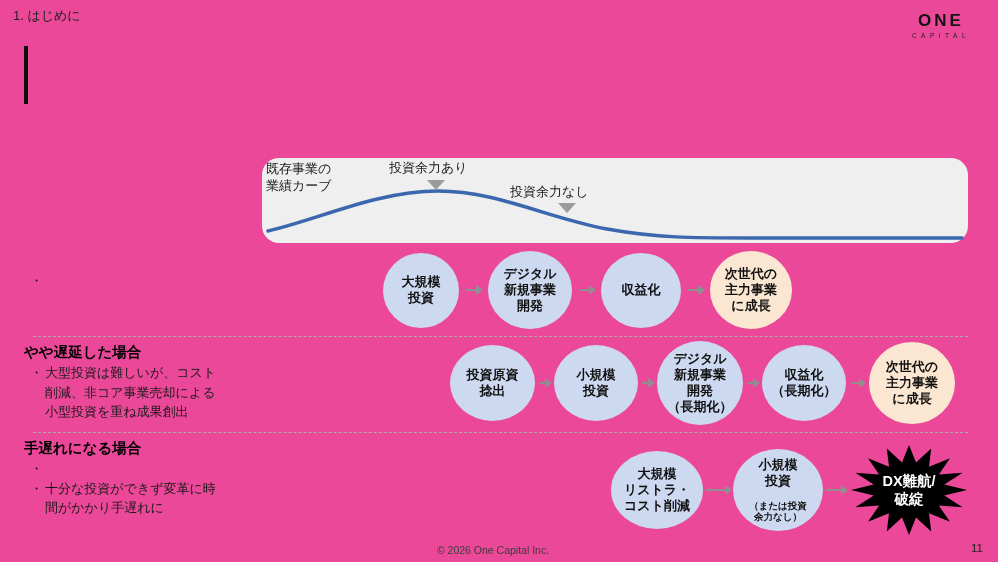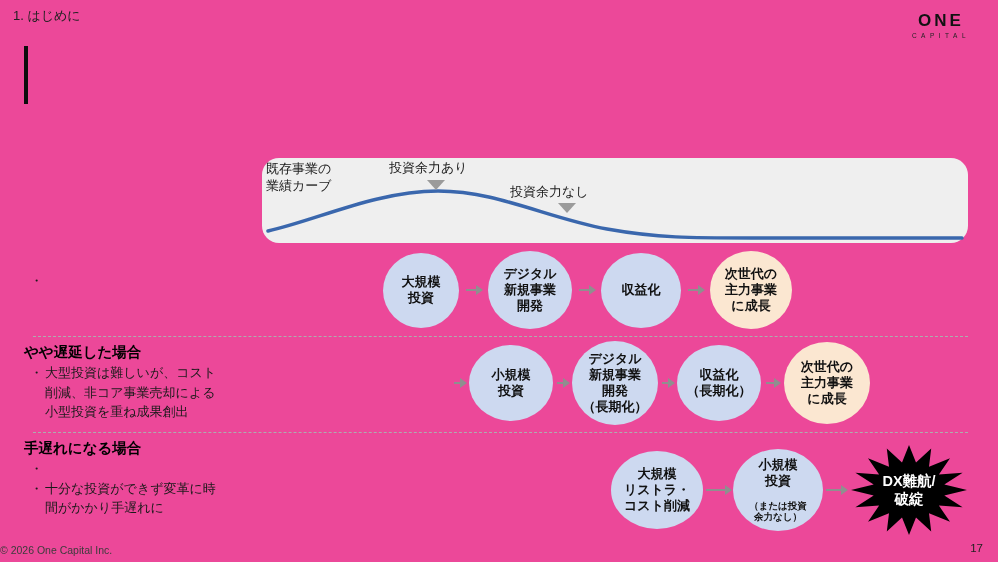--- a/index.html
+++ b/index.html
@@ -40,21 +40,21 @@
   .step.orange{background:#fbe7d1;}
   .step-sublabel{font-size:9.5px;font-weight:600;line-height:1.15;margin-top:12px;}
   .flow-arrow{flex:none;height:2px;background:#8f8f8f;position:relative;}
   .flow-arrow::after{content:"";position:absolute;right:-2px;top:-4px;width:0;height:0;
         border-left:7px solid #8f8f8f;border-top:5px solid transparent;border-bottom:5px solid transparent;}
   .burst{position:relative;flex:none;width:120px;height:94px;text-decoration:underline;}
   .burst-label{position:absolute;inset:0;display:flex;align-items:center;justify-content:center;
         color:#fff;font-weight:bold;font-size:14.5px;line-height:1.25;text-align:center;}
 
   
-  .footer{position:absolute;left:0;right:12px;bottom:6px;text-align:left;font-size:10.5px;color:#3c3c3c;}
+  .footer{position:absolute;left:0;right:12px;bottom:6px;text-align:center;font-size:10.5px;color:#3c3c3c;}
   .page-number{position:absolute;right:15px;bottom:8px;font-size:11.5px;color:#222;}
 </style>
 </head>
 <body>
 
 <div class="slide">
 
   <div class="section-label">1. はじめに</div>
 
   <div class="logo">
@@ -100,20 +100,22 @@
   <div class="dashed-sep" style="top:336px;"></div>
 
   <div class="scn-head" style="top:343px;">やや遅延した場合</div>
   <div class="scn-bullets" style="top:363px;">
     <div class="bullet">
       <span class="marker">・</span>
       <span class="btext">大型投資は難しいが、コスト削減、非コア事業売却による小型投資を重ね成果創出</span>
     </div>
   </div>
   <div class="flow" style="left:450px;top:341px;height:84px;">
+    <div class="step blue prewrap" style="width:85px;height:76px;">投資原資
+捻出</div>
     <div class="flow-arrow" style="width:11px;margin:0 4px;"></div>
     <div class="step blue prewrap" style="width:84px;height:76px;">小規模
 投資</div>
     <div class="flow-arrow" style="width:11px;margin:0 4px;"></div>
     <div class="step blue prewrap" style="width:86px;height:84px;">デジタル
 新規事業
 開発
 （長期化）</div>
     <div class="flow-arrow" style="width:11px;margin:0 4px;"></div>
     <div class="step blue prewrap" style="width:84px;height:76px;">収益化
@@ -150,15 +152,15 @@
     <div class="burst">
       <svg width="120" height="94" viewBox="0 0 120 94">
         <polygon fill="#000000" points="118,47 95.3,52.5 113.6,64.2 89.9,62.6 101,78.8 80,70.3 82.2,88.6 67,74.5 60,92 53,74.5 37.8,88.6 40,70.3 19,78.8 30.1,62.6 6.4,64.2 24.7,52.5 2,47 24.7,41.5 6.4,29.8 30.1,31.4 19,15.2 40,23.7 37.8,5.4 53,19.5 60,2 67,19.5 82.2,5.4 80,23.7 101,15.2 89.9,31.4 113.6,29.8 95.3,41.5"></polygon>
       </svg>
       <div class="burst-label prewrap">DX難航/
 破綻</div>
     </div>
   </div>
 
   <div class="footer">© 2026 One Capital Inc.</div>
-  <div class="page-number">17</div>
+  <div class="page-number">11</div>
 
 </div>
 
 </body></html>

